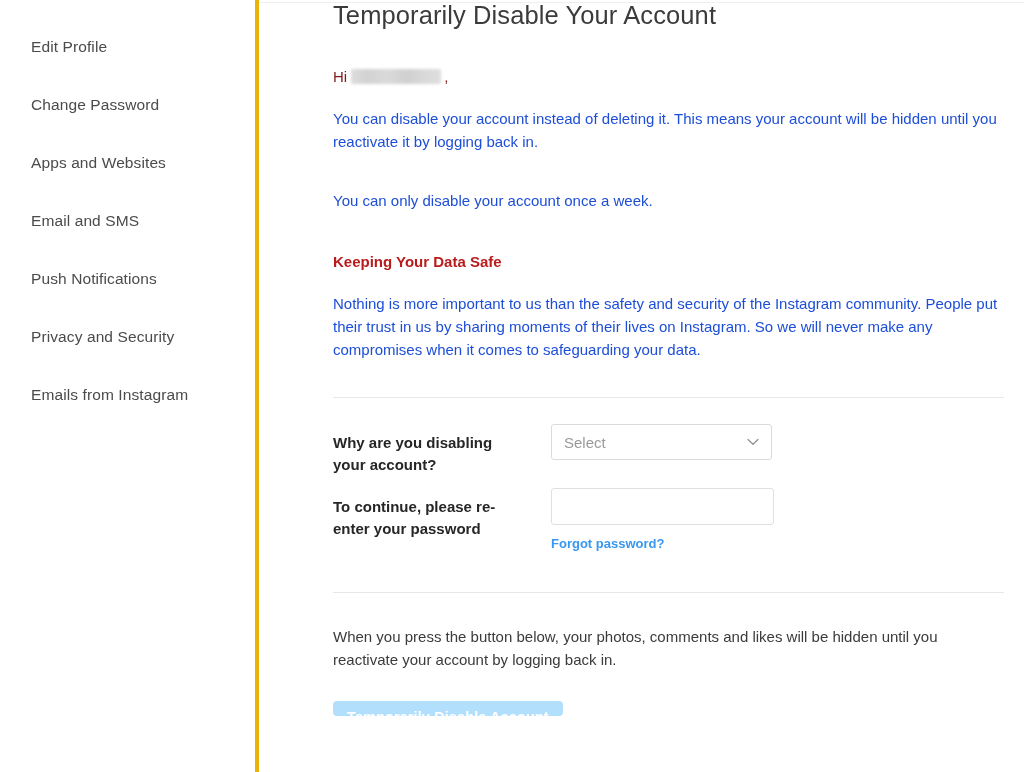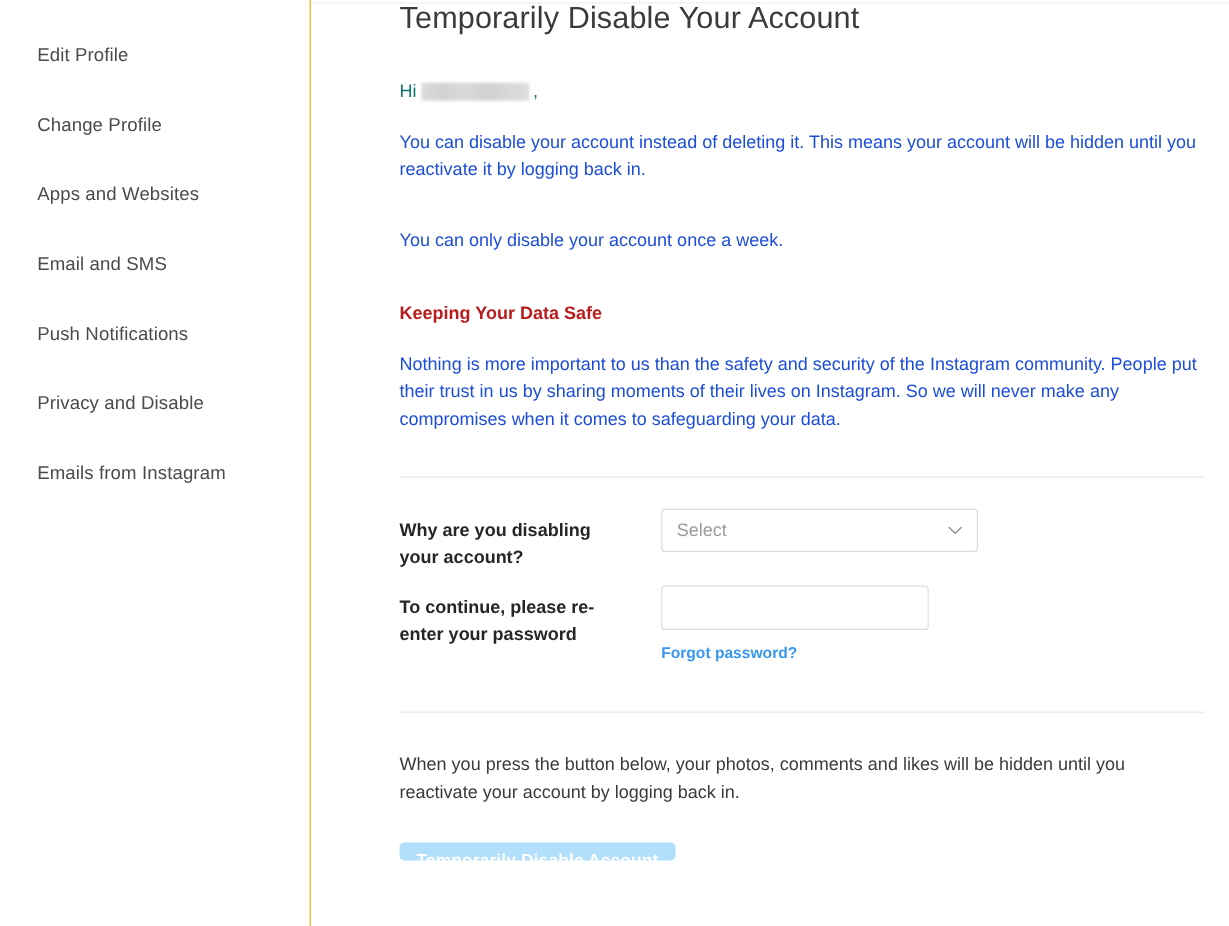--- a/index.html
+++ b/index.html
@@ -32,21 +32,21 @@
     top: 0;
     width: 1024px;
     height: 772px;
     display: flex;
   }
 
   
   .sidebar {
     width: 259px;
     flex: 0 0 259px;
-    border-right: 1px solid #eab308;
+    border-right: 4px solid #eab308;
     box-sizing: border-box;
     padding-top: 18px;
     background: #ffffff;
   }
   .nav-item {
     display: block;
     padding: 0 0 0 31px;
     height: 58px;
     line-height: 58px;
     font-size: 15.5px;
@@ -73,21 +73,21 @@
     font-weight: 400;
     color: #3b3b3b;
     margin: 0;
     letter-spacing: .1px;
     line-height: 1.2;
   }
 
   .greeting {
     margin-top: 35px;
     font-size: 15px;
-    color: #0f766e;
+    color: #7f1d1d;
     display: flex;
     align-items: center;
     line-height: 1.5;
   }
   .redacted {
     display: inline-block;
     width: 90px;
     height: 15px;
     margin: 0 1px 0 4px;
     border-radius: 1px;
@@ -141,21 +141,21 @@
     color: #262626;
     line-height: 22px;
     padding-right: 35px;
     box-sizing: border-box;
     padding-top: 8px;
   }
   .form-field { flex: 1 1 auto; }
 
   .select-box {
     position: relative;
-    width: 264px;
+    width: 221px;
     height: 36px;
     border: 1px solid #dbdbdb;
     border-radius: 3px;
     background: #ffffff;
     box-sizing: border-box;
     display: flex;
     align-items: center;
     padding: 0 12px;
     cursor: pointer;
   }
@@ -226,25 +226,25 @@
 </style>
 </head>
 <body>
 
 <div class="top-rule"></div>
 
 <div class="page">
 
   <nav class="sidebar">
     <div class="nav-item">Edit Profile</div>
-    <div class="nav-item">Change Profile</div>
+    <div class="nav-item">Change Password</div>
     <div class="nav-item">Apps and Websites</div>
     <div class="nav-item">Email and SMS</div>
     <div class="nav-item">Push Notifications</div>
-    <div class="nav-item">Privacy and Disable</div>
+    <div class="nav-item">Privacy and Security</div>
     <div class="nav-item">Emails from Instagram</div>
   </nav>
 
   <main class="main">
     <div class="content">
 
       <h1 class="title">Temporarily Disable Your Account</h1>
 
       <div class="greeting">
         <span>Hi</span>

